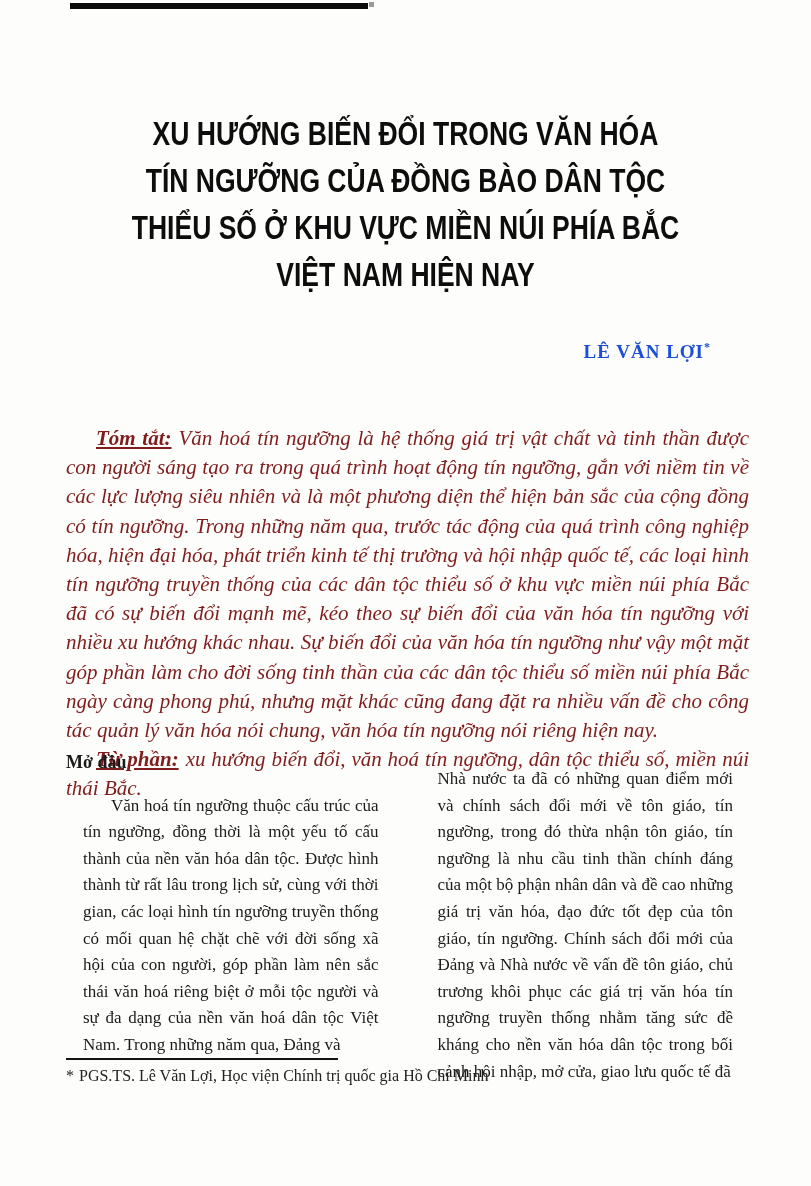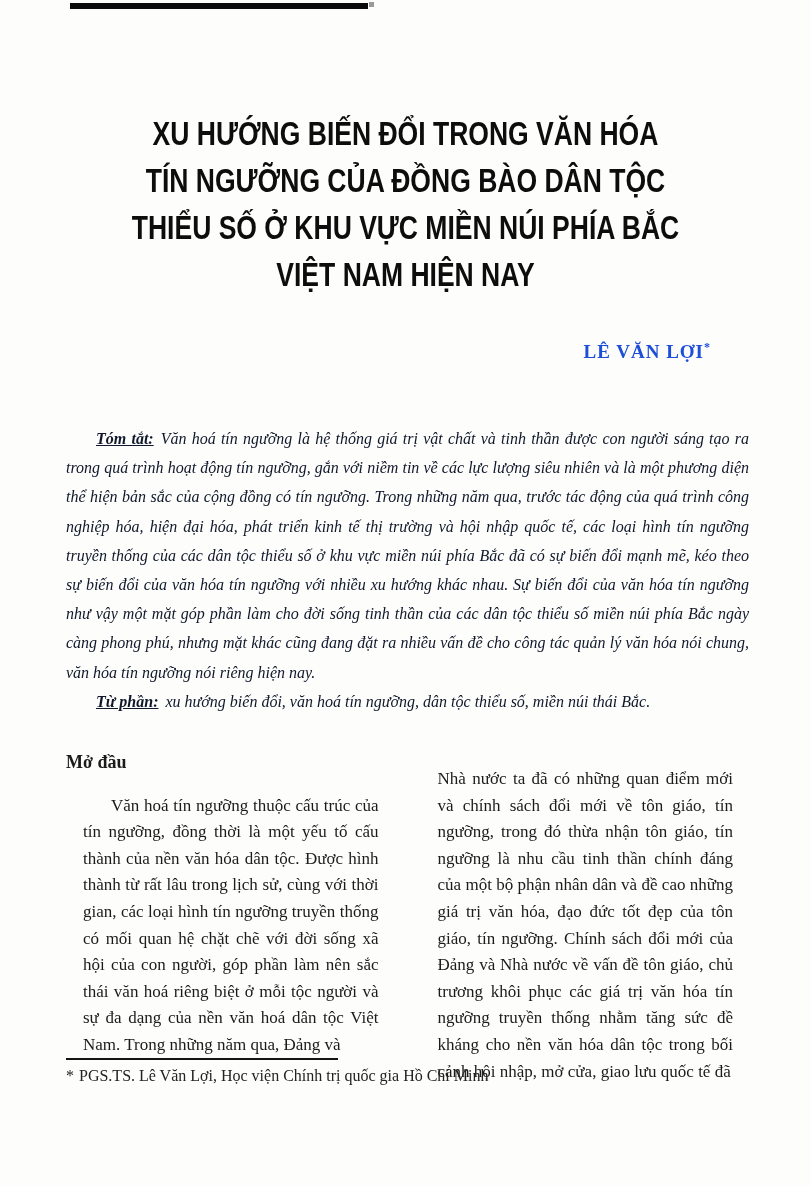--- a/index.html
+++ b/index.html
@@ -52,24 +52,24 @@
     letter-spacing: 1px;
     color: #1d4ed8;
   }
   .author-line sup { font-size: 12px; }
   .abstract-block {
     position: absolute;
     top: 424px;
     left: 66px;
     width: 683px;
     font-style: italic;
-    font-size: 16px;
+    font-size: 21px;
     line-height: 29.2px;
     text-align: justify;
-    color: #0f172a;
+    color: #7f1d1d;
   }
   .abstract-block p { margin: 0; text-indent: 30px; }
   .lead-label {
     font-weight: bold;
     text-decoration: underline;
     margin-right: 7px;
   }
   .columns {
     position: absolute;
     top: 749px;

